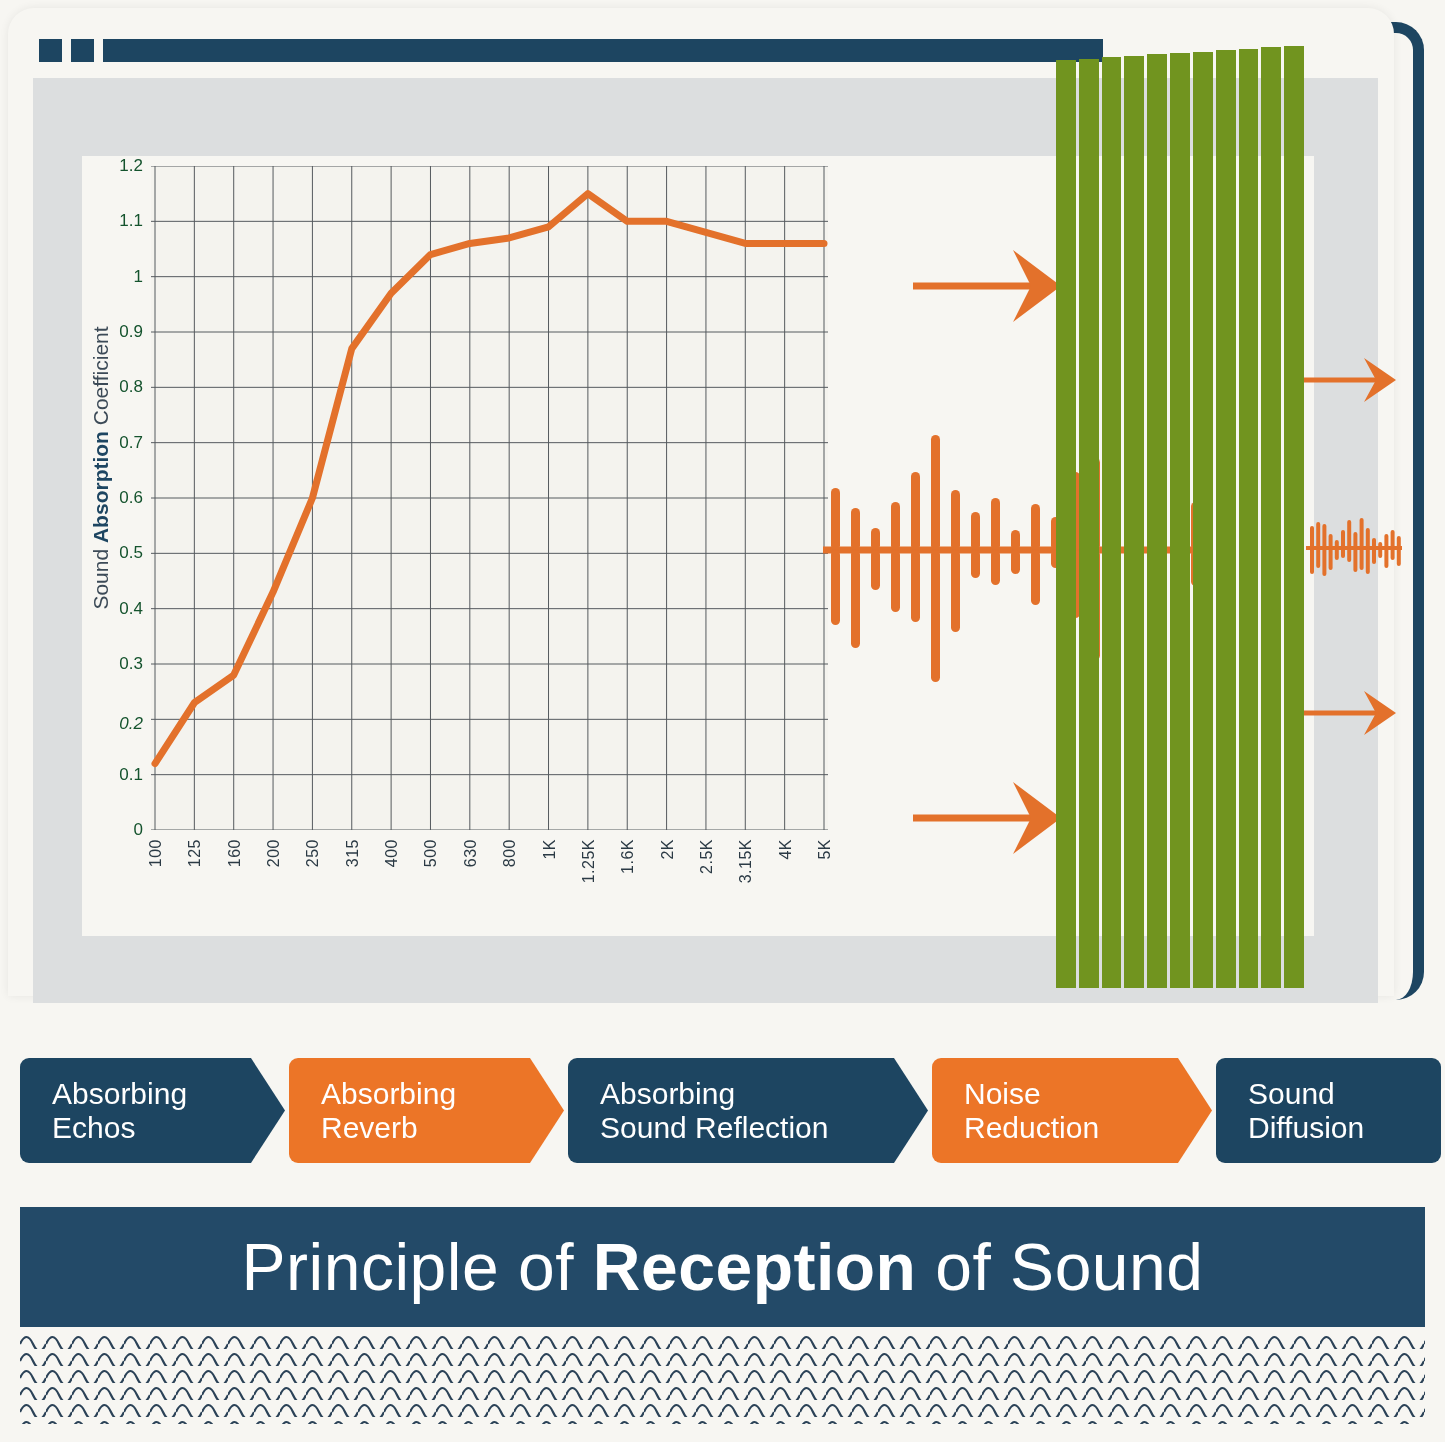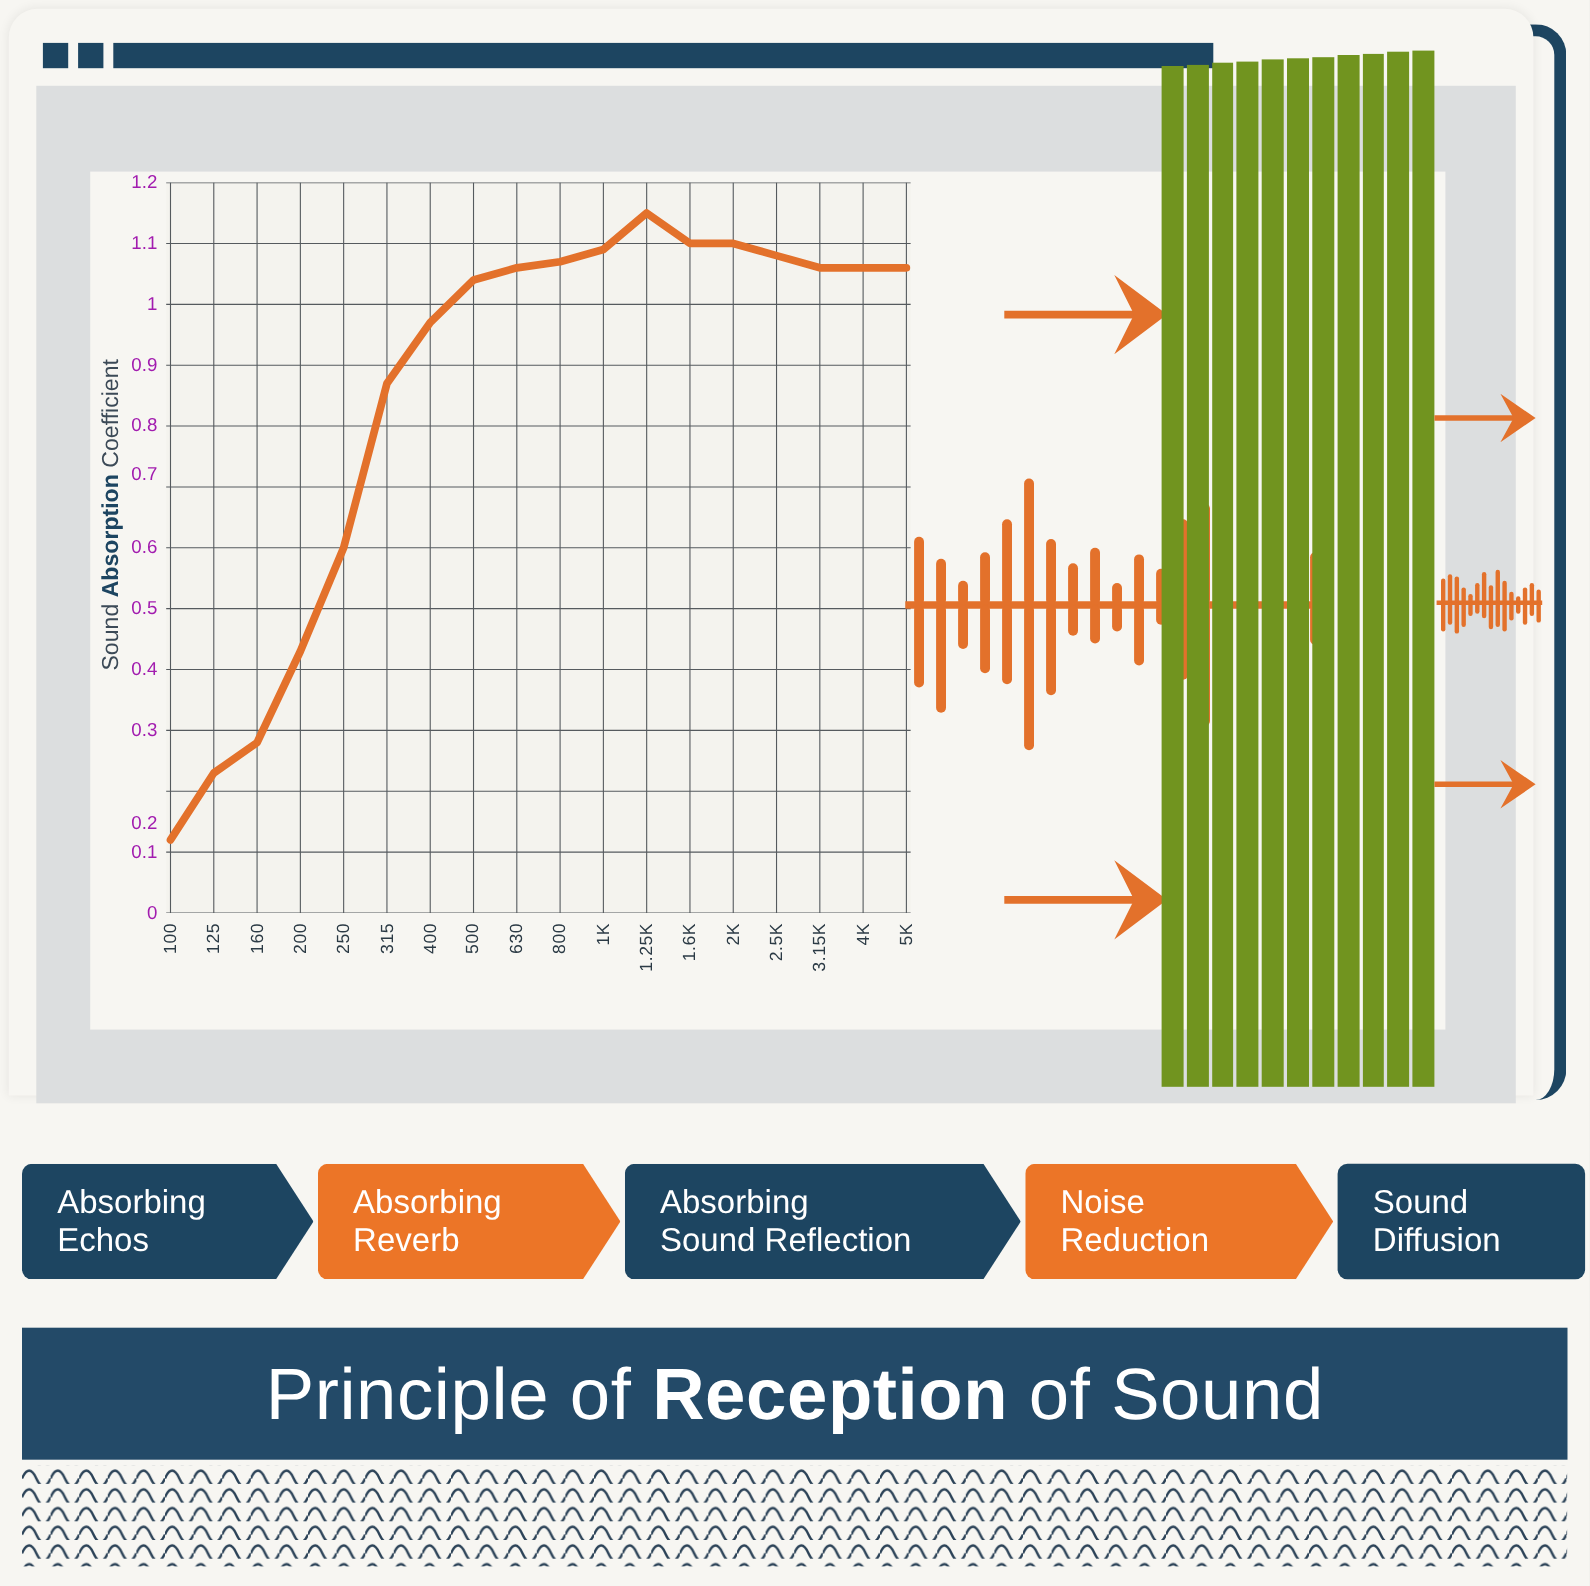--- a/index.html
+++ b/index.html
@@ -110,21 +110,21 @@
     position: absolute;
     left: 69px; top: 10px;
     width: 677px; height: 664px;
   }
 
   .ytick {
     position: absolute;
     right: 100%;
     margin-right: 8px;
     font-size: 17px;
-    color: #a21caf;
+    color: #14532d;
     transform: translateY(-50%);
     white-space: nowrap;
   }
 
   .xtick {
     position: absolute;
     top: 100%;
     margin-top: 9px;
     font-size: 16px;
     color: #2b3a45;
@@ -275,26 +275,26 @@
                 <line x1="594.2941176470588" x2="594.2941176470588" y1="0" y2="664" stroke="#555a5e" stroke-width="1"></line>
                 <line x1="633.6470588235294" x2="633.6470588235294" y1="0" y2="664" stroke="#555a5e" stroke-width="1"></line>
                 <line x1="673" x2="673" y1="0" y2="664" stroke="#555a5e" stroke-width="1"></line>
                 <polyline points="4,597.6 43.35294117647059,536.7333333333333 82.70588235294117,509.0666666666666 122.05882352941177,426.06666666666666 161.41176470588235,332 200.76470588235296,182.60000000000002 240.11764705882354,127.26666666666665 279.4705882352941,88.5333333333333 318.8235294117647,77.46666666666658 358.1764705882353,71.93333333333328 397.5294117647059,60.86666666666656 436.8823529411765,27.666666666666742 476.2352941176471,55.33333333333326 515.5882352941176,55.33333333333326 554.9411764705882,66.39999999999986 594.2941176470588,77.46666666666658 633.6470588235294,77.46666666666658 673,77.46666666666658" fill="none" stroke="#e3712b" stroke-width="7" stroke-linejoin="round" stroke-linecap="round"></polyline>
               </svg>
               <div class="ytick" style="top: 0px;">1.2</div>
               <div class="ytick" style="top: 55.3333px;">1.1</div>
               <div class="ytick" style="top: 110.667px;">1</div>
               <div class="ytick" style="top: 166px;">0.9</div>
               <div class="ytick" style="top: 221.333px;">0.8</div>
-              <div class="ytick" style="top: 265px;">0.7</div>
+              <div class="ytick" style="top: 277px;">0.7</div>
               <div class="ytick" style="top: 332px;">0.6</div>
               <div class="ytick" style="top: 387.333px; margin-left: 11px;">0.5</div>
               <div class="ytick" style="top: 442.667px;">0.4</div>
               <div class="ytick" style="top: 498px;">0.3</div>
-              <div class="ytick" style="top: 583px;">0.2</div>
+              <div class="ytick" style="top: 558px; font-style: italic;">0.2</div>
               <div class="ytick" style="top: 608.667px;">0.1</div>
               <div class="ytick" style="top: 664px;">0</div>
               <div class="xtick" style="left: -4px;">100</div>
               <div class="xtick" style="left: 35.3529px;">125</div>
               <div class="xtick" style="left: 74.7059px;">160</div>
               <div class="xtick" style="left: 114.059px;">200</div>
               <div class="xtick" style="left: 153.412px;">250</div>
               <div class="xtick" style="left: 192.765px;">315</div>
               <div class="xtick" style="left: 232.118px;">400</div>
               <div class="xtick" style="left: 271.471px;">500</div>

